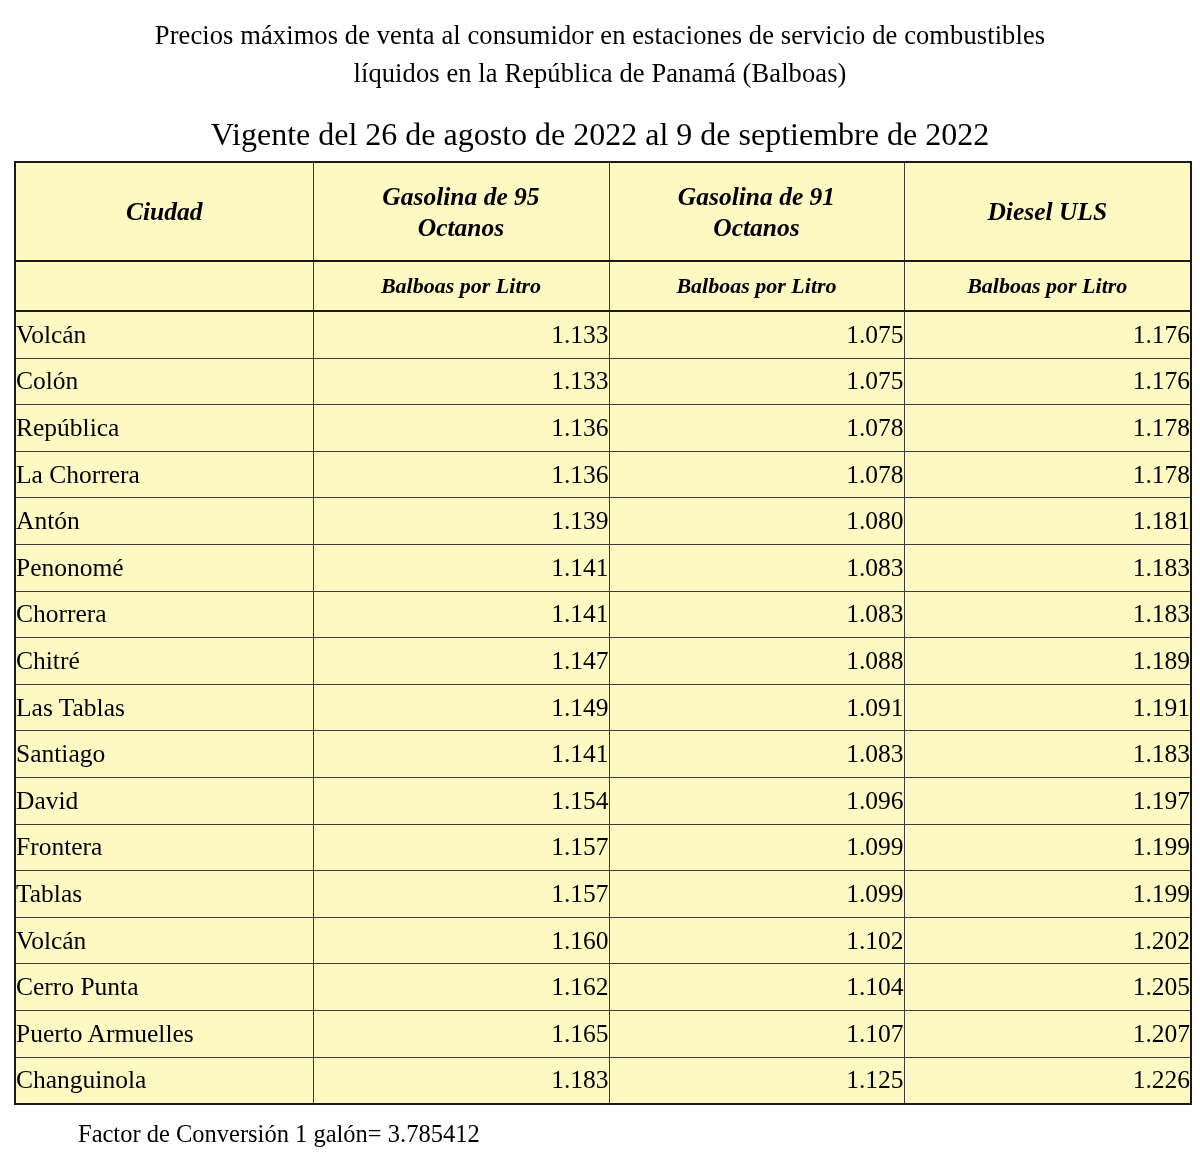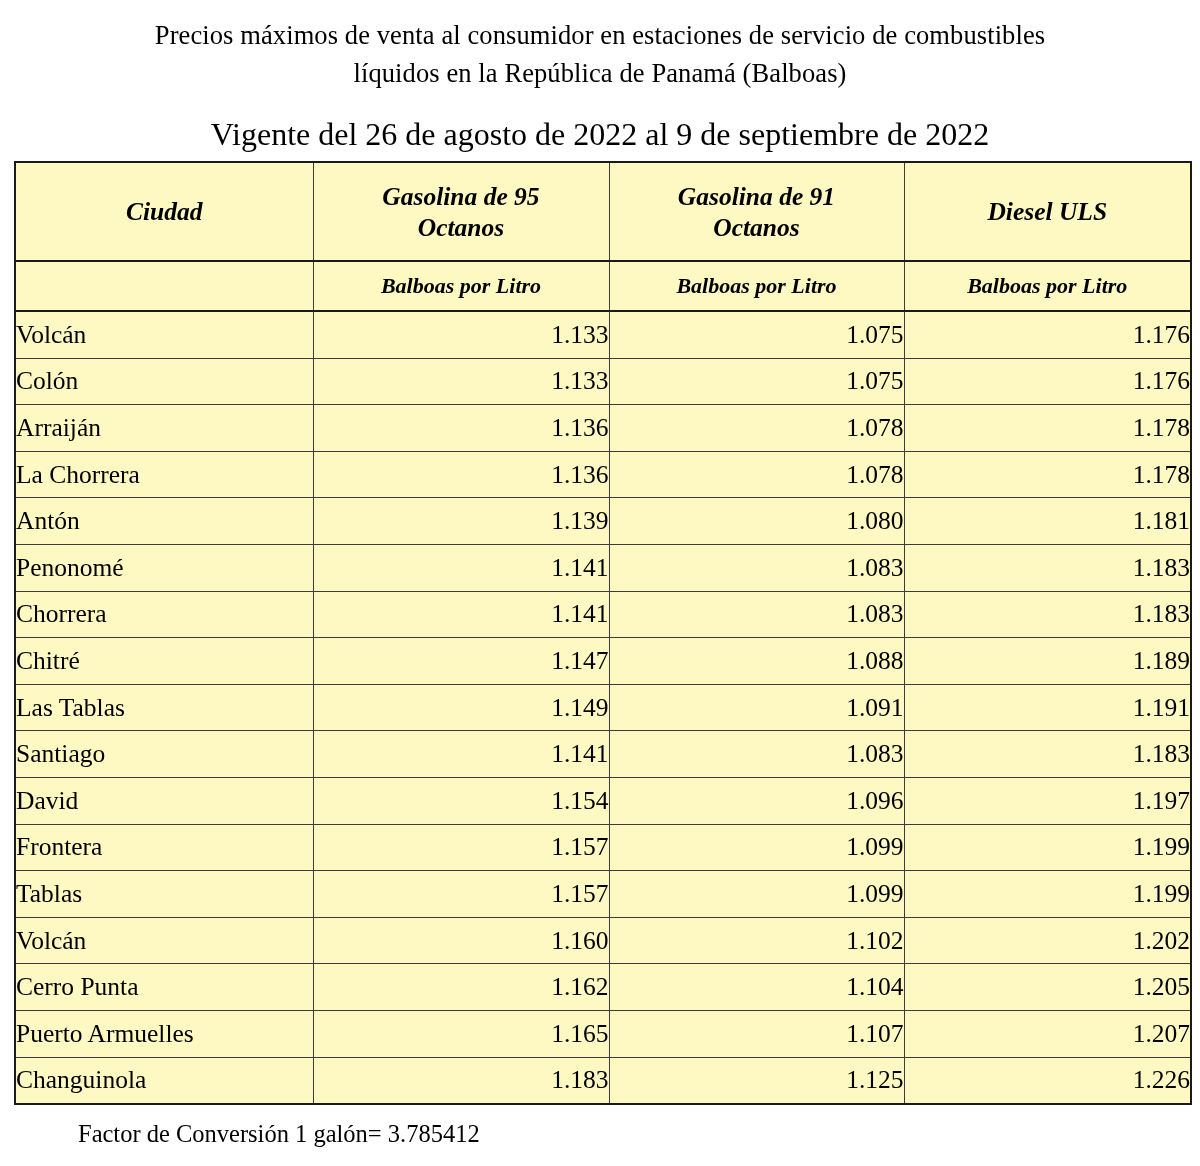--- a/index.html
+++ b/index.html
@@ -167,21 +167,21 @@
             <td class="num">1.075</td>
             <td class="num">1.176</td>
           </tr>
           <tr>
             <td class="city">Colón</td>
             <td class="num">1.133</td>
             <td class="num">1.075</td>
             <td class="num">1.176</td>
           </tr>
           <tr>
-            <td class="city">Arraiján</td>
+            <td class="city">República</td>
             <td class="num">1.136</td>
             <td class="num">1.078</td>
             <td class="num">1.178</td>
           </tr>
           <tr>
             <td class="city">La Chorrera</td>
             <td class="num">1.136</td>
             <td class="num">1.078</td>
             <td class="num">1.178</td>
           </tr>

